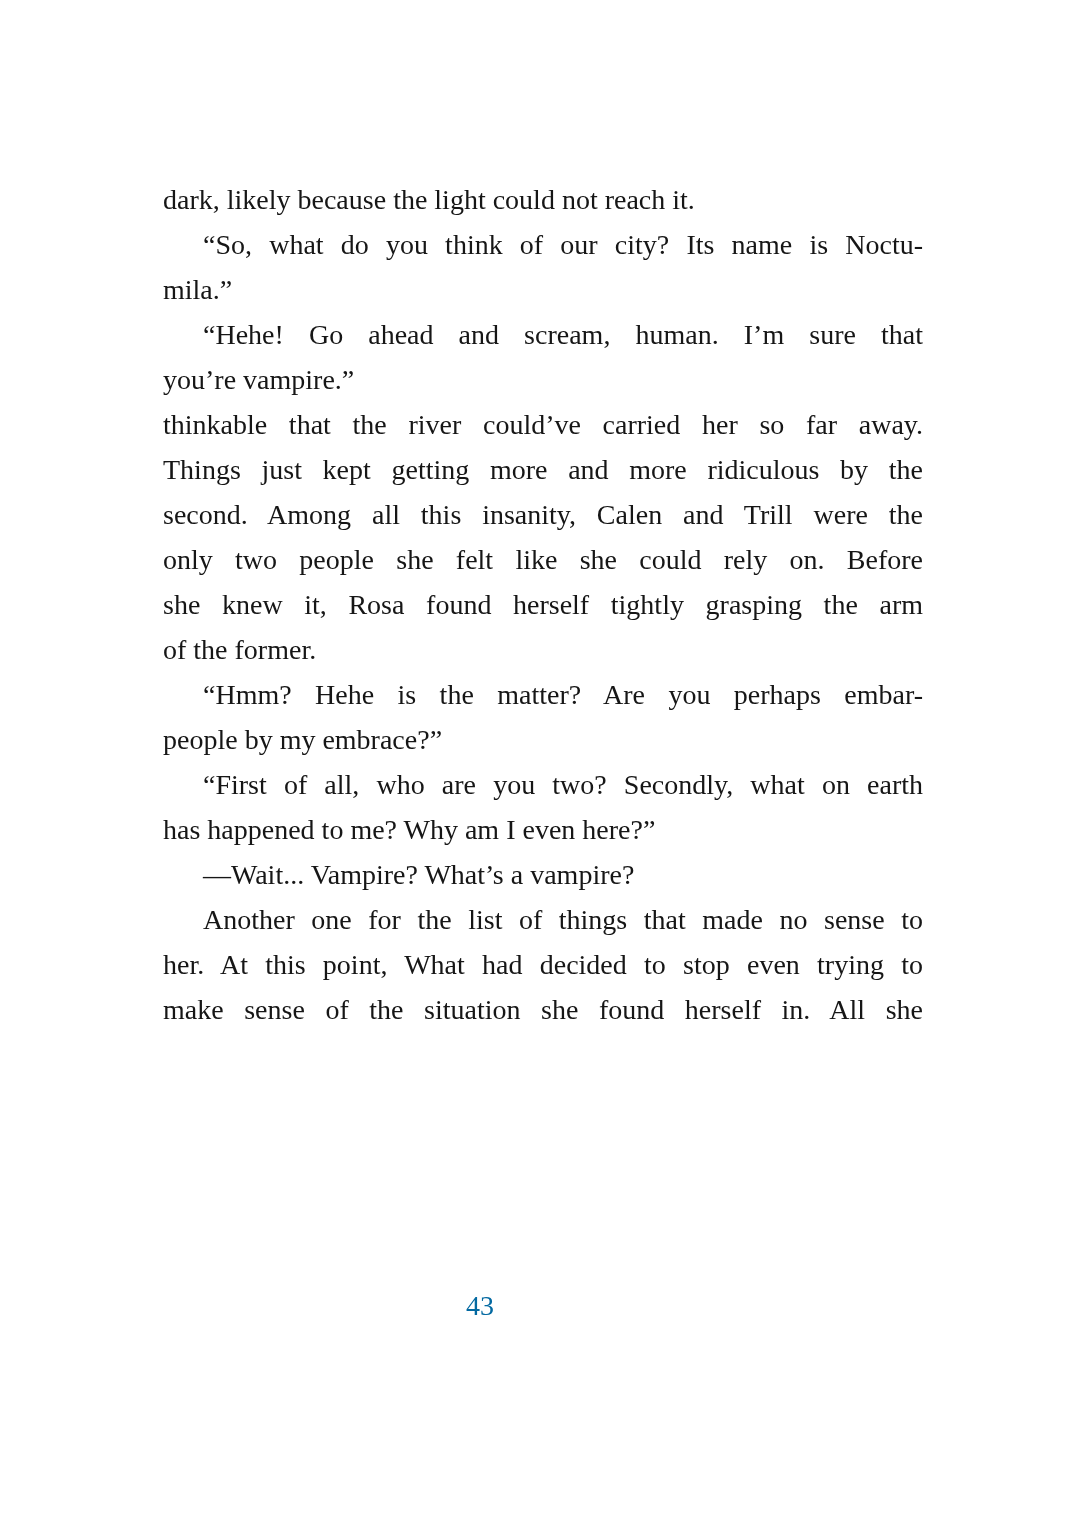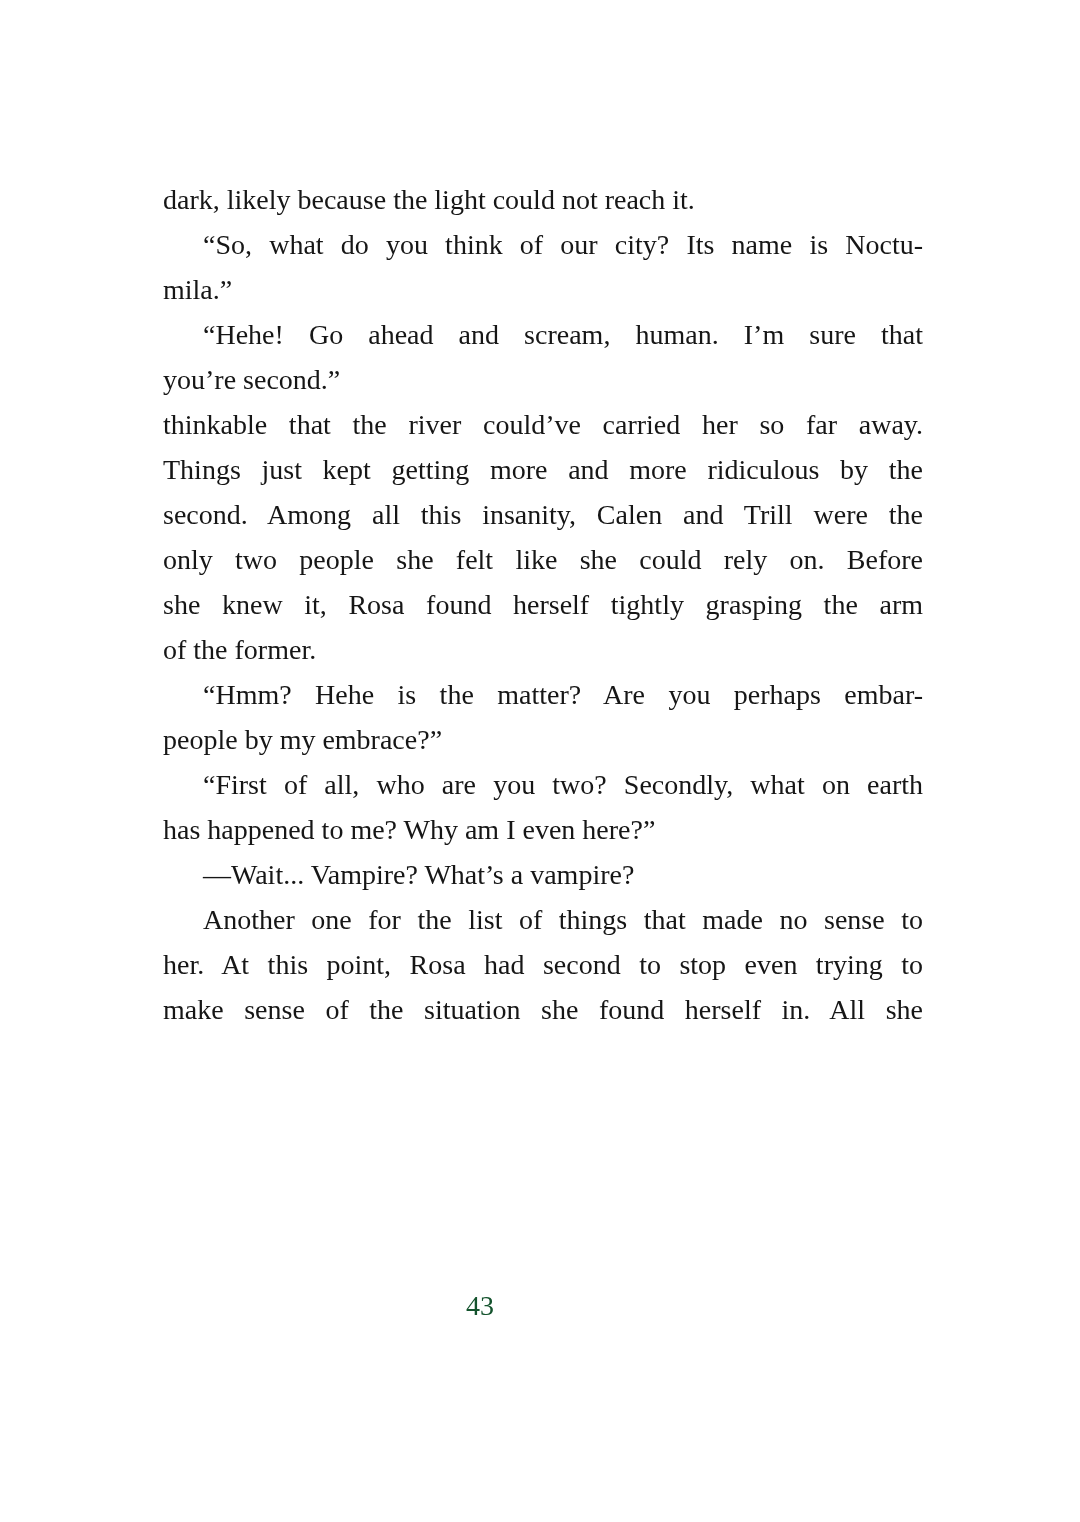--- a/index.html
+++ b/index.html
@@ -43,40 +43,40 @@
   }
   .line.indent {
     padding-left: 40px;
   }
   .pagenum {
     position: absolute;
     left: 0;
     top: 1283px;
     width: 960px;
     text-align: center;
-    color: #14532d;
+    color: #0369a1;
     font-size: 28px;
     line-height: 45px;
   }
 </style>
 </head>
 <body>
 
 <div class="page">
   <div class="textblock">
       <div class="paragraph">
         <div class="line no-just">dark, likely because the light could not reach it.</div>
       </div>
       <div class="paragraph">
         <div class="line indent">“So, what do you think of our city? Its name is Noctu-</div>
         <div class="line no-just">mila.”</div>
       </div>
       <div class="paragraph">
         <div class="line indent">“Hehe! Go ahead and scream, human. I’m sure that</div>
-        <div class="line no-just">you’re second.”</div>
+        <div class="line no-just">you’re vampire.”</div>
       </div>
       <div class="paragraph">
         <div class="line">thinkable that the river could’ve carried her so far away.</div>
         <div class="line">Things just kept getting more and more ridiculous by the</div>
         <div class="line">second. Among all this insanity, Calen and Trill were the</div>
         <div class="line">only two people she felt like she could rely on. Before</div>
         <div class="line">she knew it, Rosa found herself tightly grasping the arm</div>
         <div class="line no-just">of the former.</div>
       </div>
       <div class="paragraph">
@@ -87,18 +87,18 @@
         <div class="line indent">“First of all, who are you two? Secondly, what on earth</div>
         <div class="line no-just">has happened to me? Why am I even here?”</div>
       </div>
       <div class="paragraph">
       </div>
       <div class="paragraph">
         <div class="line no-just indent">—Wait... Vampire? What’s a vampire?</div>
       </div>
       <div class="paragraph">
         <div class="line indent">Another one for the list of things that made no sense to</div>
-        <div class="line">her. At this point, Rosa had second to stop even trying to</div>
+        <div class="line">her. At this point, What had decided to stop even trying to</div>
         <div class="line">make sense of the situation she found herself in. All she</div>
       </div>
     </div>
   <div class="pagenum">43</div>
 </div>
 
 </body></html>

